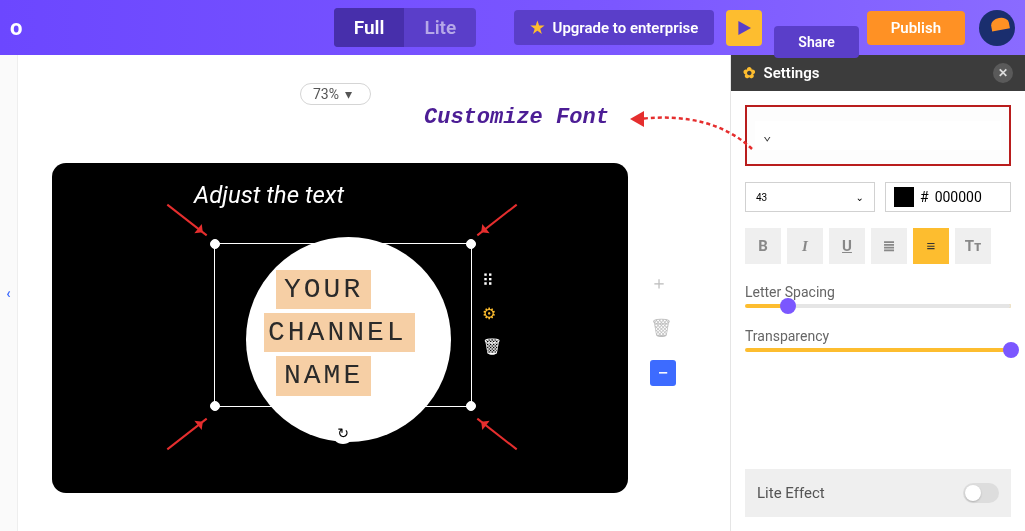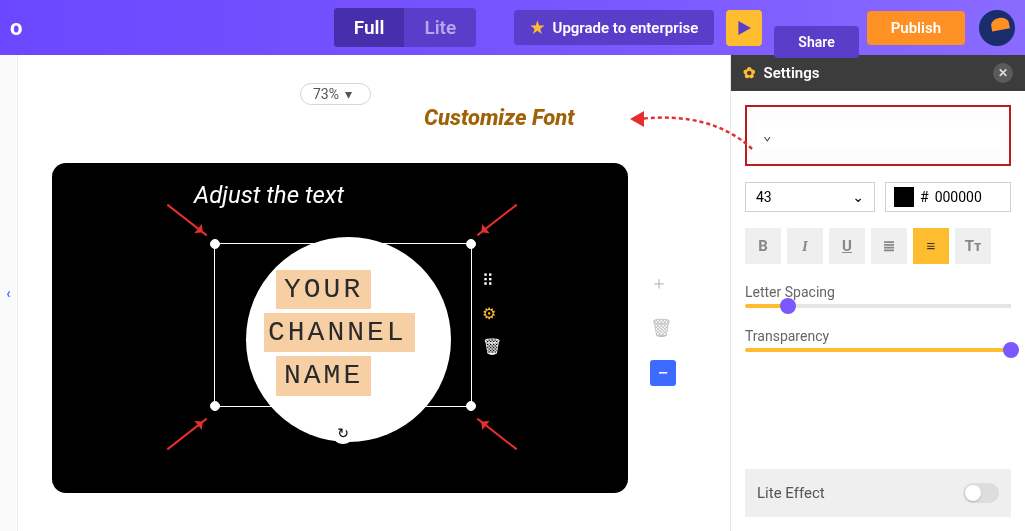--- a/index.html
+++ b/index.html
@@ -238,21 +238,22 @@
     display:flex;align-items:center;justify-content:center;
     font-size:20px; border-radius:3px;
   }
   
   .annot-text {
     position:absolute;
     top: 50px; left: 406px;
     font-size: 22px;
     font-weight: 800;
     font-style: italic;
-    color:#a16207;
+    color:#4c1d95;
+    font-family:Liberation Mono, monospace;
   }
   .annot-arrow {
     position:absolute;
     top: 54px; left: 604px;
     width: 140px; height: 70px;
   }
   
   .settings-panel {
     flex: 1;
     background: #fff;
@@ -288,21 +289,21 @@
     color:#333;
     background:#fff;
     padding:6px 8px;
     cursor:pointer;
   }
   .row { display:flex; gap:10px; }
   .size-select {
     flex:1;
     border:1px solid #d1d1d1;
     padding:6px 10px;
-    font-size:14px;
+    font-size:10px;
     display:flex; justify-content:space-between; align-items:center;
     cursor:pointer;
   }
   .color-box {
     flex:1;
     border:1px solid #d1d1d1;
     padding:4px 8px;
     display:flex; align-items:center; gap:6px;
     font-size:14px;
   }

